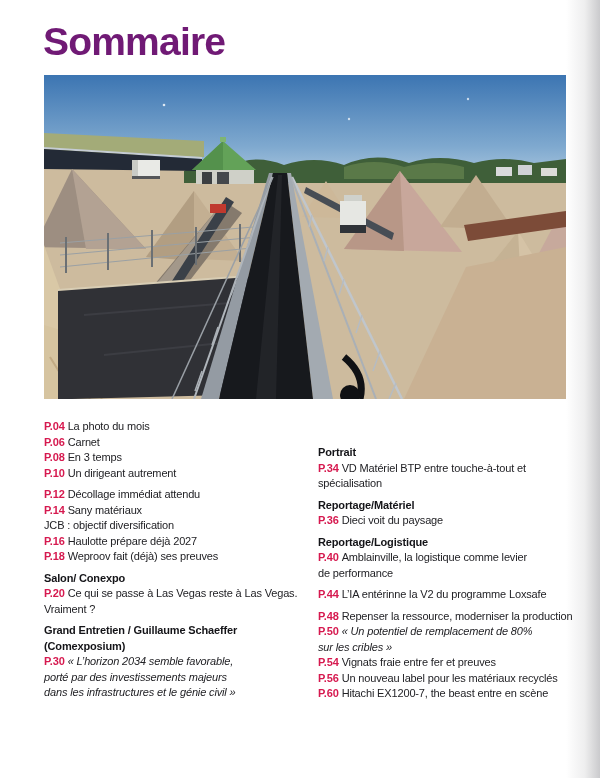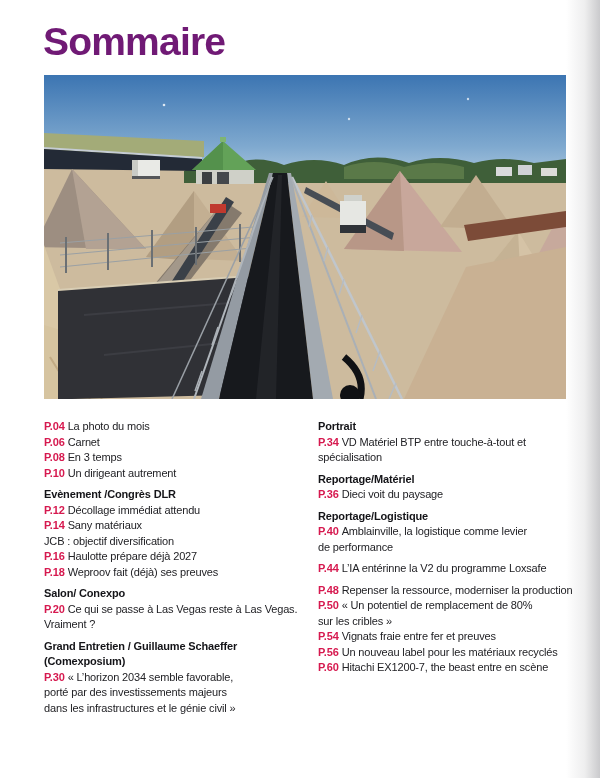--- a/index.html
+++ b/index.html
@@ -15,28 +15,28 @@
   .photo{
     position:absolute;left:44px;top:75px;width:522px;height:324px;
     overflow:hidden;background:#9ec4e0;
   }
   .photo svg{display:block;}
   .toc{
     position:absolute;left:44px;top:419px;width:530px;display:flex;
     font-size:11px;line-height:15.5px;letter-spacing:-0.15px;color:#222226;
   }
   .col-left{width:274px;flex:none;}
-  .col-right{width:256px;flex:none;}
+  .col-right{width:256px;flex:none;margin-top:26px;}
   .block + .block{margin-top:6px;}
   .hdr{font-weight:bold;color:#141418;white-space:pre-line;}
   .item{white-space:normal;}
   .pg{color:#d6194f;font-weight:bold;margin-right:3px;}
   .pg:empty{margin-right:0;}
   .tx{white-space:pre-line;}
-  .item.italic .tx{}
+  .item.italic .tx{font-style:italic;}
   .edge-shadow{
     position:absolute;top:0;right:0;width:34px;height:778px;pointer-events:none;
     background:linear-gradient(to right, rgba(90,90,95,0) 0%, rgba(90,90,95,0.10) 55%, rgba(80,80,88,0.30) 100%);
   }
 </style>
 </head>
 <body>
 
 <div>
 
@@ -141,21 +141,20 @@
 
     <div class="col-left">
       <div class="block">
         <div class="item"><span class="pg">P.04</span><span class="tx">La photo du mois</span></div>
         <div class="item"><span class="pg">P.06</span><span class="tx">Carnet</span></div>
         <div class="item"><span class="pg">P.08</span><span class="tx">En 3 temps</span></div>
         <div class="item"><span class="pg">P.10</span><span class="tx">Un dirigeant autrement</span></div>
       </div>
 
       <div class="block">
-        <div class="hdr">Evènement /Congrès DLR</div>
         <div class="item"><span class="pg">P.12</span><span class="tx">Décollage immédiat attendu</span></div>
         <div class="item"><span class="pg">P.14</span><span class="tx">Sany matériaux</span></div>
         <div class="item"><span class="pg"></span><span class="tx">JCB : objectif diversification</span></div>
         <div class="item"><span class="pg">P.16</span><span class="tx">Haulotte prépare déjà 2027</span></div>
         <div class="item"><span class="pg">P.18</span><span class="tx">Weproov fait (déjà) ses preuves</span></div>
       </div>
 
       <div class="block">
         <div class="hdr">Salon/ Conexpo</div>
         <div class="item"><span class="pg">P.20</span><span class="tx">Ce qui se passe à Las Vegas reste à Las Vegas.

